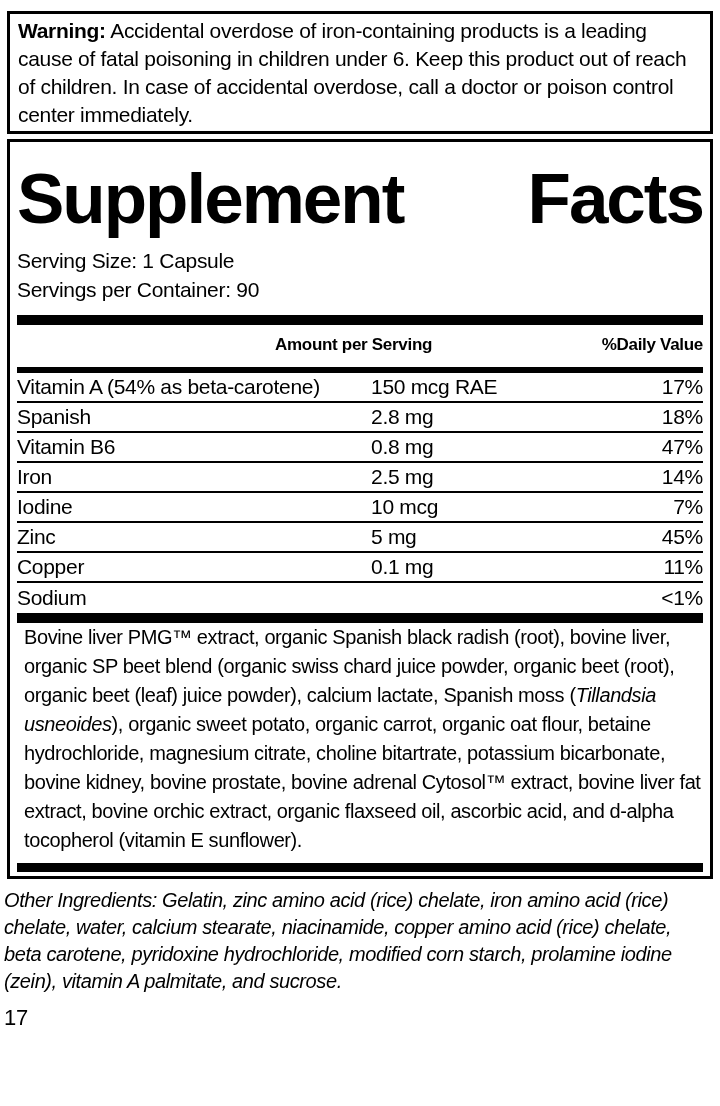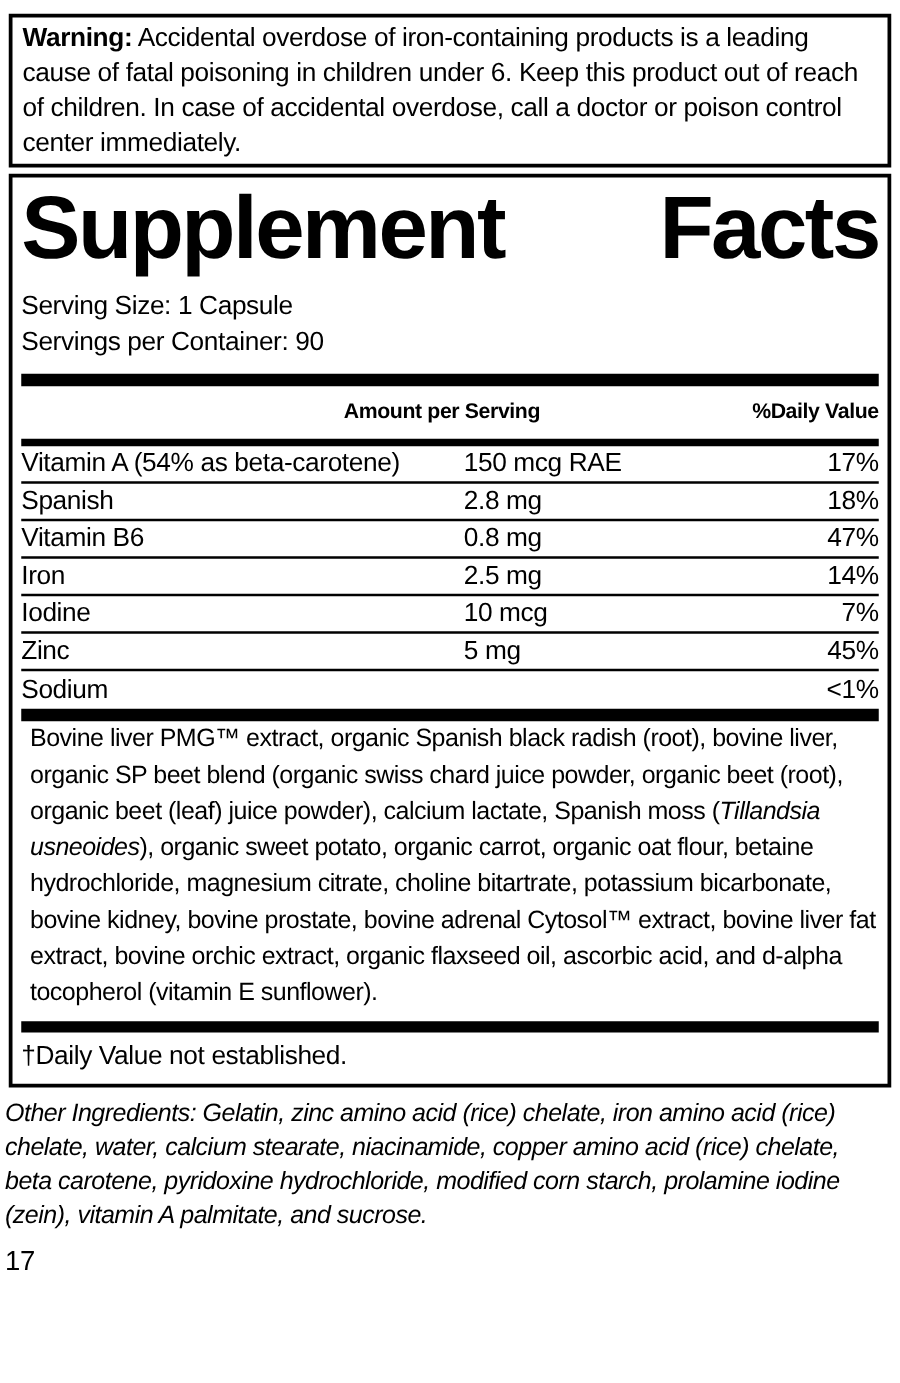--- a/index.html
+++ b/index.html
@@ -14,21 +14,21 @@
     margin: 11px 7px 5px 7px;
     border: 3px solid #000;
     padding: 3px 8px 2px 8px;
     font-size: 21px;
     line-height: 28px;
   }
   .warning-box .warn-label { font-weight: bold; }
   .panel {
     margin: 0 7px;
     border: 3px solid #000;
-    padding: 2px 7px 4px 7px;
+    padding: 18px 7px 4px 7px;
   }
   .title-row {
     display: flex;
     justify-content: space-between;
     align-items: baseline;
     font-weight: bold;
     font-size: 71px;
     letter-spacing: -2px;
     line-height: 1.02;
     padding-top: 3px;
@@ -135,33 +135,37 @@
         <span class="cell name">Iodine</span>
         <span class="cell amount">10 mcg</span>
         <span class="cell dv">7%</span>
       </div>
       <div class="nutrient-row">
         <span class="cell name">Zinc</span>
         <span class="cell amount">5 mg</span>
         <span class="cell dv">45%</span>
       </div>
       <div class="nutrient-row">
+        <span class="cell name">Copper</span>
+        <span class="cell amount">0.1 mg</span>
+        <span class="cell dv">11%</span>
+      </div>
+      <div class="nutrient-row">
         <span class="cell name">Sodium</span>
         <span class="cell dv">&lt;1%</span>
       </div>
     </div>
 
     <div class="bar thick"></div>
 
 
     <div class="blend-desc"><span>Bovine liver PMG™ extract, organic Spanish black radish (root), bovine liver, organic SP beet blend (organic swiss chard juice powder, organic beet (root), organic beet (leaf) juice powder), calcium lactate, Spanish moss (</span><i>Tillandsia usneoides</i><span>), organic sweet potato, organic carrot, organic oat flour, betaine hydrochloride, magnesium citrate, choline bitartrate, potassium bicarbonate, bovine kidney, bovine prostate, bovine adrenal Cytosol™ extract, bovine liver fat extract, bovine orchic extract, organic flaxseed oil, ascorbic acid, and d-alpha tocopherol (vitamin E sunflower).</span></div>
 
     <div class="bar thick b3"></div>
 
-    <div class="footnote">†Daily Value not established.</div>
 
   </div>
 
   <p class="other-ingredients">Other Ingredients: Gelatin, zinc amino acid (rice) chelate, iron amino acid (rice) chelate, water, calcium stearate, niacinamide, copper amino acid (rice) chelate, beta carotene, pyridoxine hydrochloride, modified corn starch, prolamine iodine (zein), vitamin A palmitate, and sucrose.</p>
 
   <div class="page-number">17</div>
 
 </div>
 
 </body></html>

